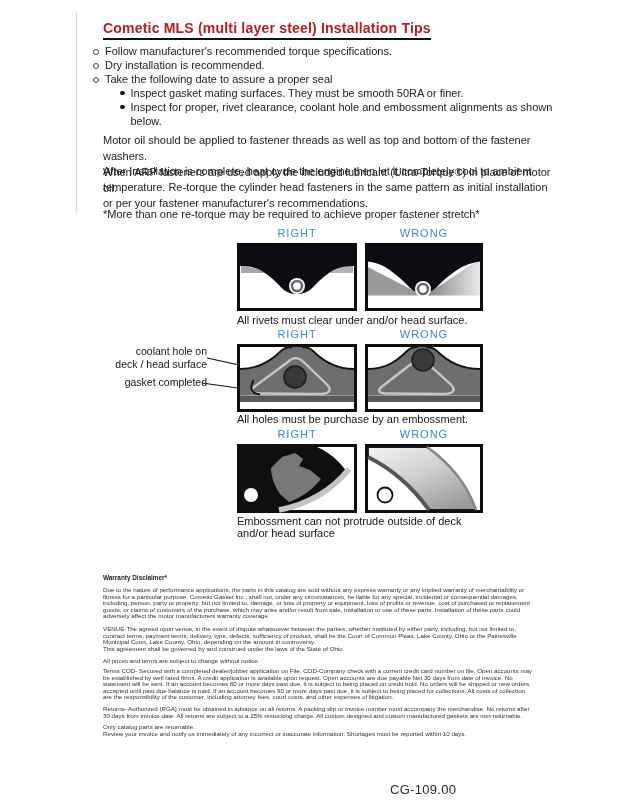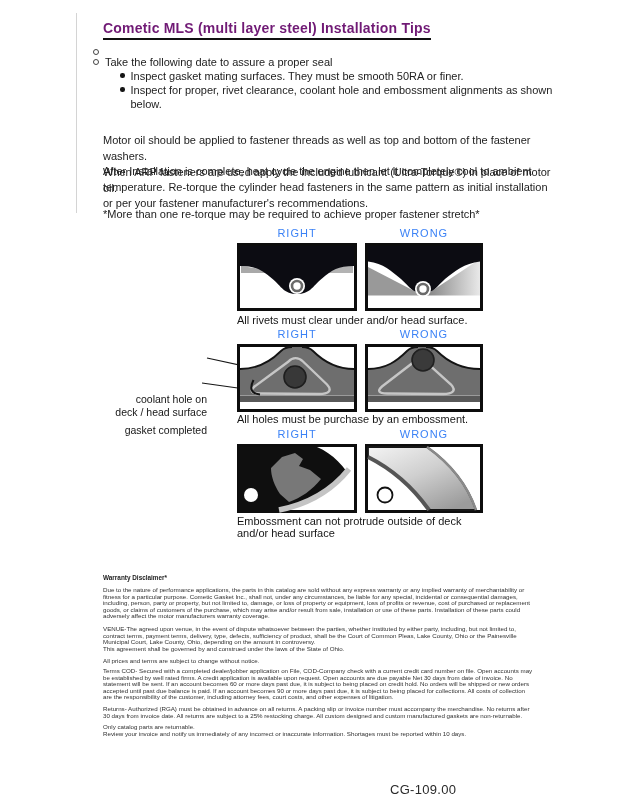--- a/index.html
+++ b/index.html
@@ -3,51 +3,56 @@
 <meta charset="utf-8">
 <style>
   html,body { margin:0; padding:0; background:#e9e9e9; }
   .page {
     position:relative; width:618px; height:800px; margin:0 auto;
     background:#ffffff; overflow:hidden;
     font-family:"Liberation Sans", sans-serif; color:#1a1a1a;
   }
   .abs { position:absolute; }
   .title {
-    font-size:14px; font-weight:bold; letter-spacing:0.2px; color:#701a75;
+    font-size:14px; font-weight:bold; letter-spacing:0.2px; color:#b91c1c;
     display:inline-block; border-bottom:2px solid #111; padding-bottom:2px;
   }
   .bullet-row { display:flex; align-items:flex-start; gap:6px; font-size:11px; line-height:14px; color:#222; }
   .o-bullet { width:4px; height:4px; border:1px solid #444; border-radius:50%; margin-top:4.5px; flex:none; }
   .s-bullet { width:4.5px; height:4.5px; background:#151515; border-radius:50%; margin-top:4.5px; flex:none; }
   .sub { margin-left:27px; }
   .h2 { font-size:12.5px; font-weight:bold; color:#161616; }
   .para { font-size:11px; line-height:16px; white-space:pre-line; color:#222; width:460px; }
   .dlabel { font-size:11px; letter-spacing:1px; color:#3b82f6; text-align:center; }
   .caption { font-size:11px; color:#161616; }
-  .side-label { font-size:10.5px; line-height:12.5px; text-align:right; color:#161616; white-space:pre-line;margin-top:48px; }
+  .side-label { font-size:10.5px; line-height:12.5px; text-align:right; color:#161616; white-space:pre-line; }
   .tiny { font-size:6.2px; line-height:6.6px; white-space:pre-line; color:#303030; width:436px; }
   .tiny-h { font-size:6.4px; font-weight:bold; color:#222; }
   .code { font-size:13px; color:#2a2a2a; letter-spacing:0.3px; }
   .artifact { width:1px; background:#d4d4d4; }
 </style>
 </head>
 <body>
 
 <div class="page">
 
   <div class="abs artifact" style="left:76px; top:13px; height:200px;"></div>
 
   <div class="abs" style="left:103px; top:19px;">
     <span class="title">Cometic MLS (multi layer steel) Installation Tips</span>
   </div>
 
   <div class="abs" style="left:93px; top:44px; width:460px;">
     <div class="bullet-row">
       <span class="o-bullet"></span>
+      <span>Follow manufacturer's recommended torque specifications.</span>
+    </div>
+    <div class="bullet-row">
+      <span class="o-bullet"></span>
+      <span>Dry installation is recommended.</span>
     </div>
     <div class="bullet-row">
       <span class="o-bullet"></span>
       <span>Take the following date to assure a proper seal</span>
     </div>
     <div class="bullet-row sub">
       <span class="s-bullet"></span>
       <span>Inspect gasket mating surfaces.  They must be smooth 50RA or finer.</span>
     </div>
     <div class="bullet-row sub">

